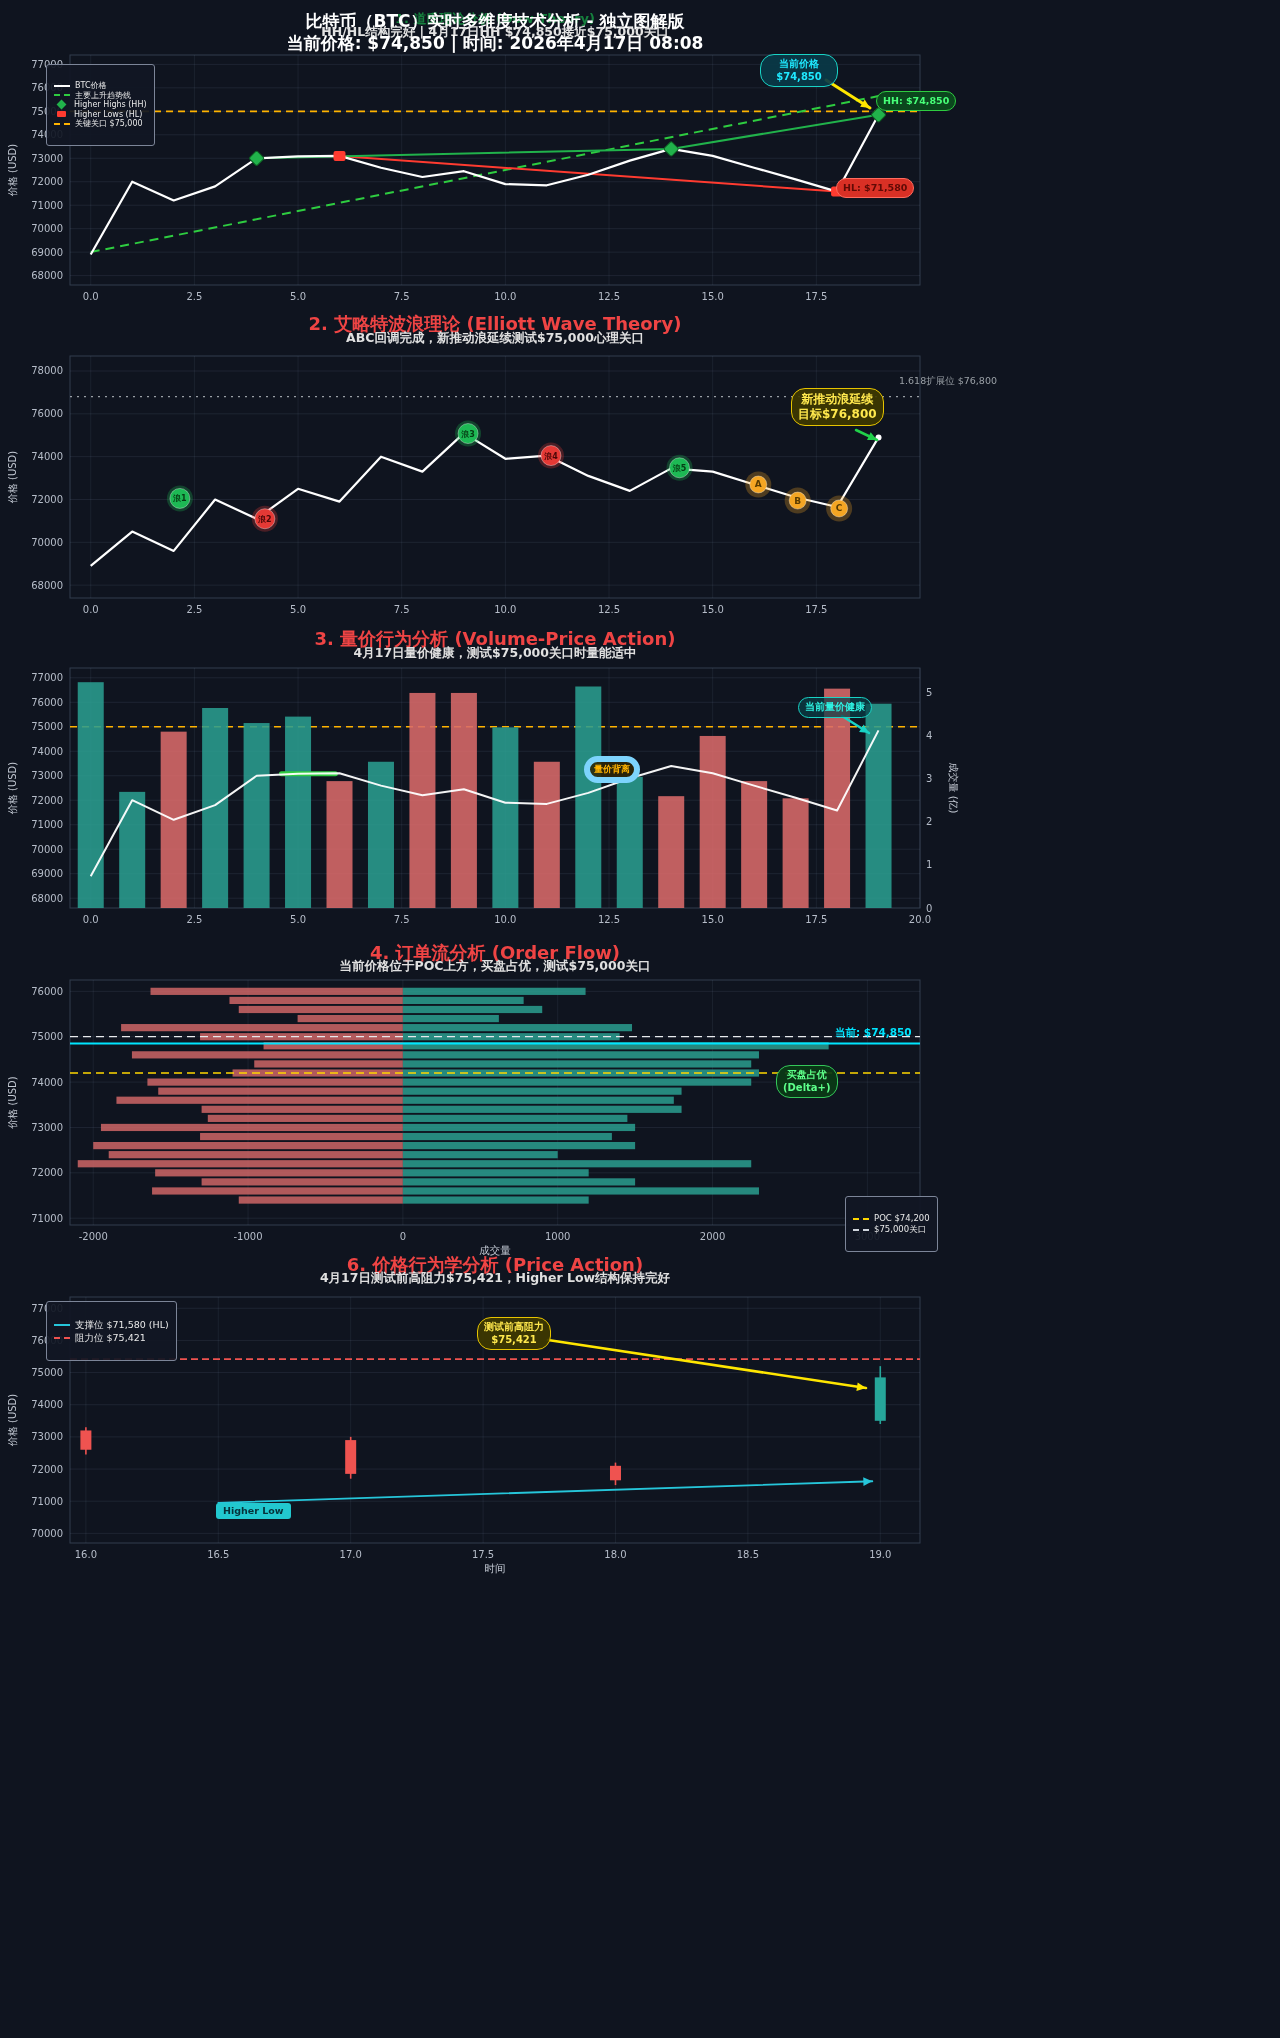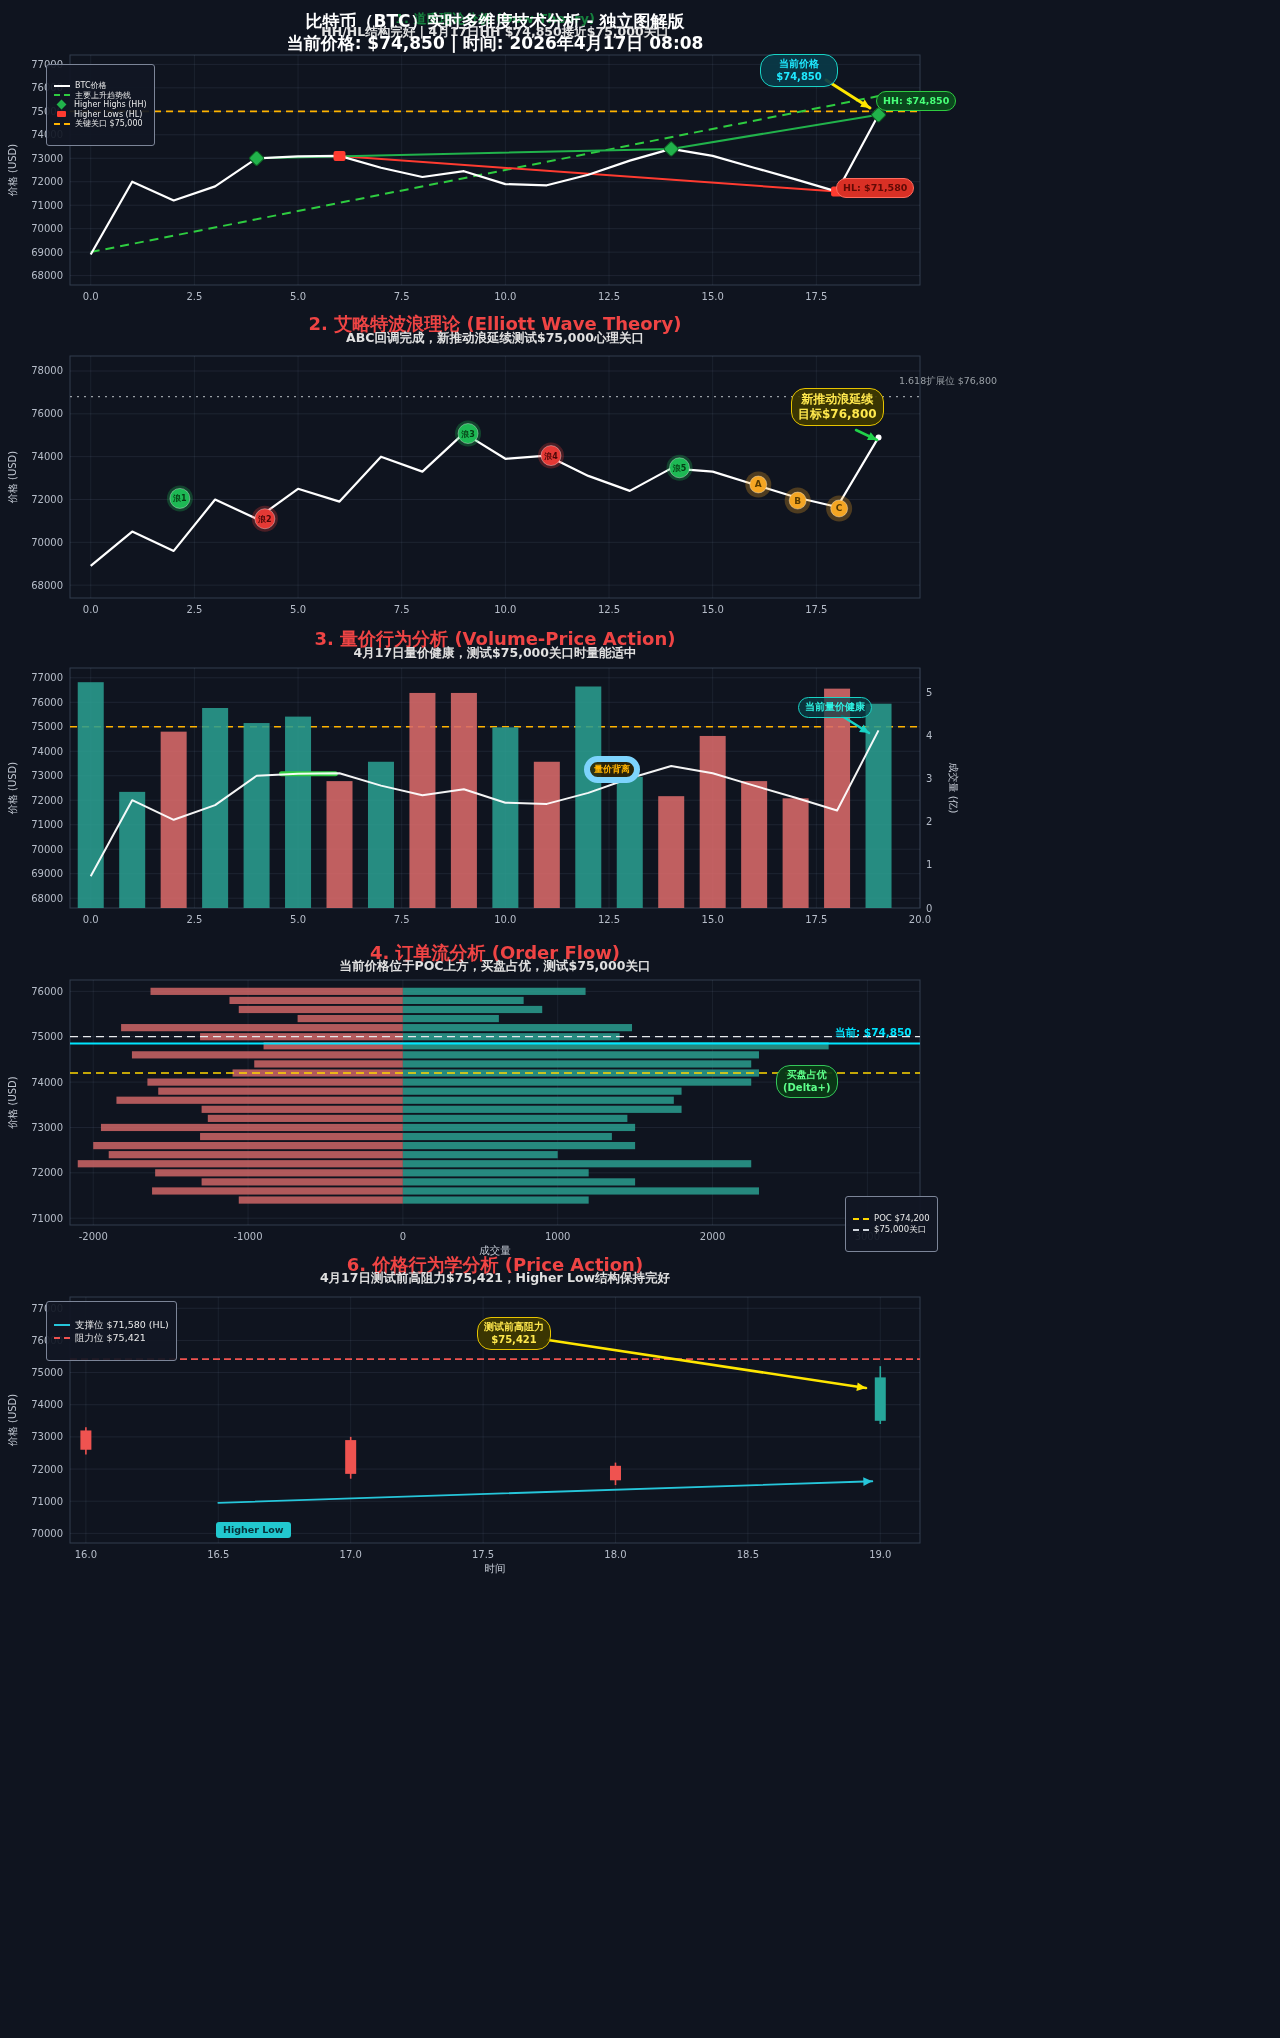--- a/index.html
+++ b/index.html
@@ -33,21 +33,21 @@
   .ann-current{left:760px;top:54px;width:64px;background:rgba(9,58,72,.92);border:1.5px solid #19d3c5;color:#1fe9ff;font-size:10px;}
   .ann-hh{left:876px;top:91px;background:rgba(12,74,30,.95);border:1px solid #2ecc40;color:#47ff78;font-size:9.5px;}
   .ann-hl{left:836px;top:178px;background:#d93025;border:1px solid #ff6b5e;color:#600a05;font-size:9.5px;}
   .ann-fib{left:899px;top:375px;color:#9aa0a6;font-size:9.5px;background:none;padding:0;font-weight:normal;}
   .ann-target{left:791px;top:388px;background:rgba(62,56,0,.92);border:1.5px solid #e6c400;color:#ffe84d;font-size:12px;}
   .ann-breakout{left:783px;top:697px;background:rgba(8,62,70,.72);border:1px solid #19d3c5;color:#2ef0e0;font-size:10px;margin-left:15px;}
   .ann-div{left:584px;top:756px;background:rgba(46,36,6,.88);border:6px solid #7dd3fc;color:#ffb300;font-size:9px;padding:2px 4px;}
   .ann-c4cur{left:835px;top:1026px;color:#00e5ff;font-size:10.5px;background:none;padding:0;}
   .ann-delta{left:776px;top:1065px;background:rgba(10,58,22,.92);border:1.5px solid #34c759;color:#5dff8a;font-size:10px;}
   .ann-res{left:477px;top:1317px;background:rgba(62,56,0,.92);border:1.5px solid #e6c400;color:#ffe84d;font-size:10px;}
-  .ann-hlow{left:216px;top:1503px;background:#22c8cf;color:#06323a;font-size:9.5px;padding:2px 7px;border-radius:3px;margin-top:19px;}
+  .ann-hlow{left:216px;top:1503px;background:#22c8cf;color:#06323a;font-size:9.5px;padding:2px 7px;border-radius:3px;}
 </style>
 </head>
 <body>
 
 <div id="fig">
   <svg id="charts-svg" width="1280" height="2038">
       <g>
         <rect x="70" y="55" width="850" height="230" fill="none" stroke="#323c4e" stroke-width="1"></rect>
         <line x1="70" y1="275.61224489795916" x2="920" y2="275.61224489795916" stroke="rgba(140,155,190,0.12)"></line>
         <text x="63" y="279.11224489795916" font-family="&quot;DejaVu Sans&quot;,&quot;Liberation Sans&quot;,sans-serif" fill="#b6bdc9" font-size="10" text-anchor="end">68000</text>

